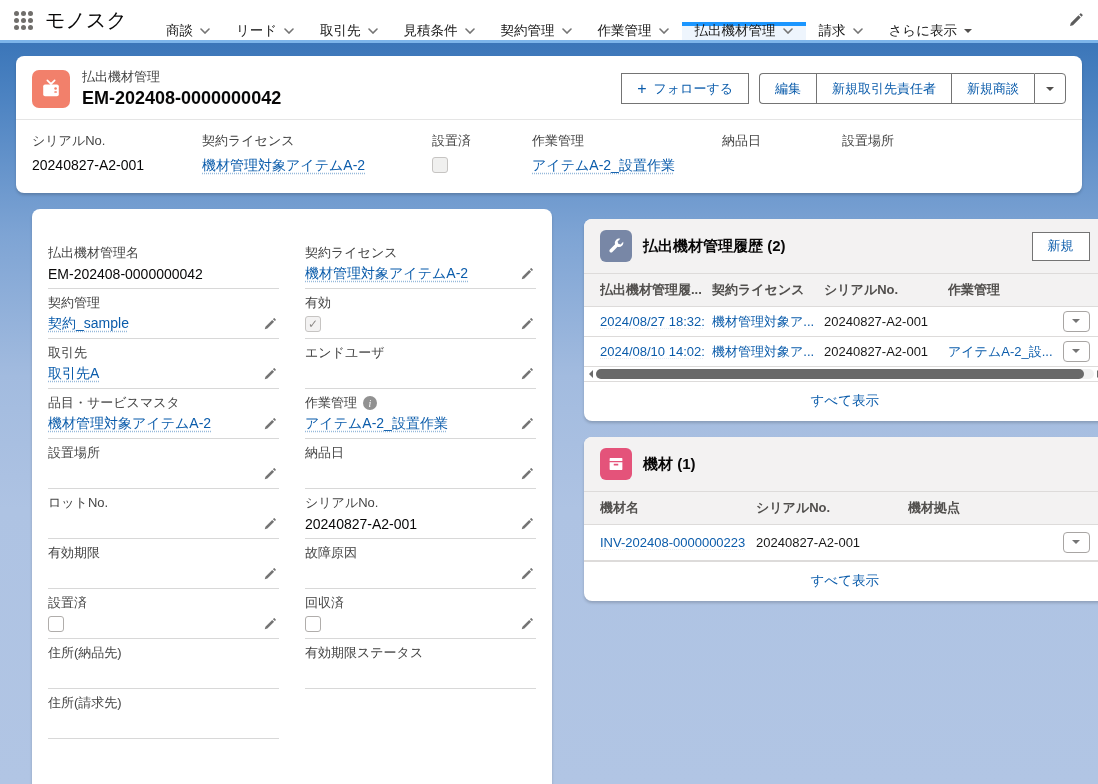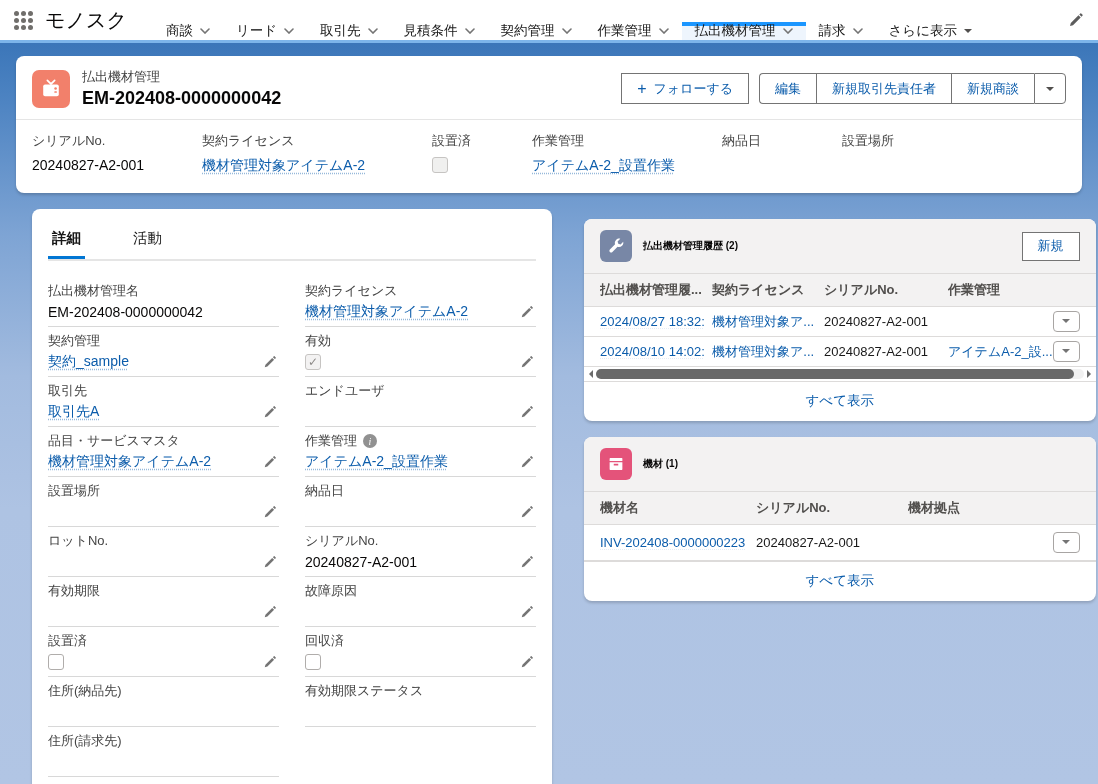--- a/index.html
+++ b/index.html
@@ -70,26 +70,26 @@
   .fval .pencil { background:none; border:none; padding:2px; cursor:pointer; display:flex; }
   .info { width:14px; height:14px; border-radius:50%; background:#919191; color:#fff; font-size:10px;
     display:inline-flex; align-items:center; justify-content:center; cursor:pointer; }
   .info::after { content:"i"; font-style:italic; font-family:"Liberation Serif",serif; }
 
   
   .rightcol { flex:1; display:flex; flex-direction:column; gap:16px; margin-top:10px; }
   .relcard { background:#fff; border-radius:8px; box-shadow:0 2px 3px rgba(0,0,0,.18); overflow:hidden; }
   .rel-head { display:flex; align-items:center; padding:11px 16px; background:#f3f2f2; }
   .rel-icon { width:32px; height:32px; border-radius:6px; display:flex; align-items:center; justify-content:center; flex:none; }
-  .rel-title { font-size:10px; font-weight:700; color:#080707; margin-left:11px; }
+  .rel-title { font-size:15px; font-weight:700; color:#080707; margin-left:11px; }
   .rel-new { margin-left:auto; height:29px; }
   .rt-head { display:flex; align-items:center; background:#f3f2f2; border-top:1px solid #dddbda;
     border-bottom:1px solid #dddbda; padding:7px 16px; font-size:13px; font-weight:700; color:#514f4d; }
   .rt-row { display:flex; align-items:center; padding:0 16px; border-bottom:1px solid #dddbda; height:30px; font-size:13px; }
-  .c { overflow:hidden; white-space:nowrap; }
+  .c { padding-right:10px; overflow:hidden; white-space:nowrap; }
   .l1 .c1{width:112px} .l1 .c2{width:112px} .l1 .c3{width:124px} .l1 .c4{flex:1}
   .l2 .c1{width:156px} .l2 .c2{width:152px} .l2 .c3{flex:1}
   .rowbtn { width:27px; height:21px; border:1px solid #a8a5a3; border-radius:4px; background:#fff;
     display:flex; align-items:center; justify-content:center; cursor:pointer; margin-left:auto; flex:none; }
   .rowbtn .caret { margin-top:3px; border-top-color:#747474; border-width:4px; }
   .hscroll { display:flex; align-items:center; height:14px; padding:0 5px; gap:3px; background:#fff; }
   .hs-arrow { width:0; height:0; border:4px solid transparent; }
   .hs-arrow.left { border-right-color:#6b6b6b; border-left-width:0; }
   .hs-arrow.right { border-left-color:#6b6b6b; border-right-width:0; }
   .hs-track { flex:1; height:10px; border-radius:5px; background:#f1f1f1; }
@@ -231,24 +231,20 @@
         <div class="hl w6">
           <div class="lbl">設置場所</div>
           <div class="val"></div>
         </div>
       </div>
     </section>
 
     <div class="main">
 
       <section class="detailcard">
-        <div class="dtabs">
-          <div class="dtab active">詳細</div>
-          <div class="dtab">活動</div>
-        </div>
         <div class="fields">
 
           <div class="field">
             <div class="flbl">
                 <span>払出機材管理名</span>
               </div>
             <div class="fval">
                 <span>EM-202408-0000000042</span>
               </div>
           </div>

